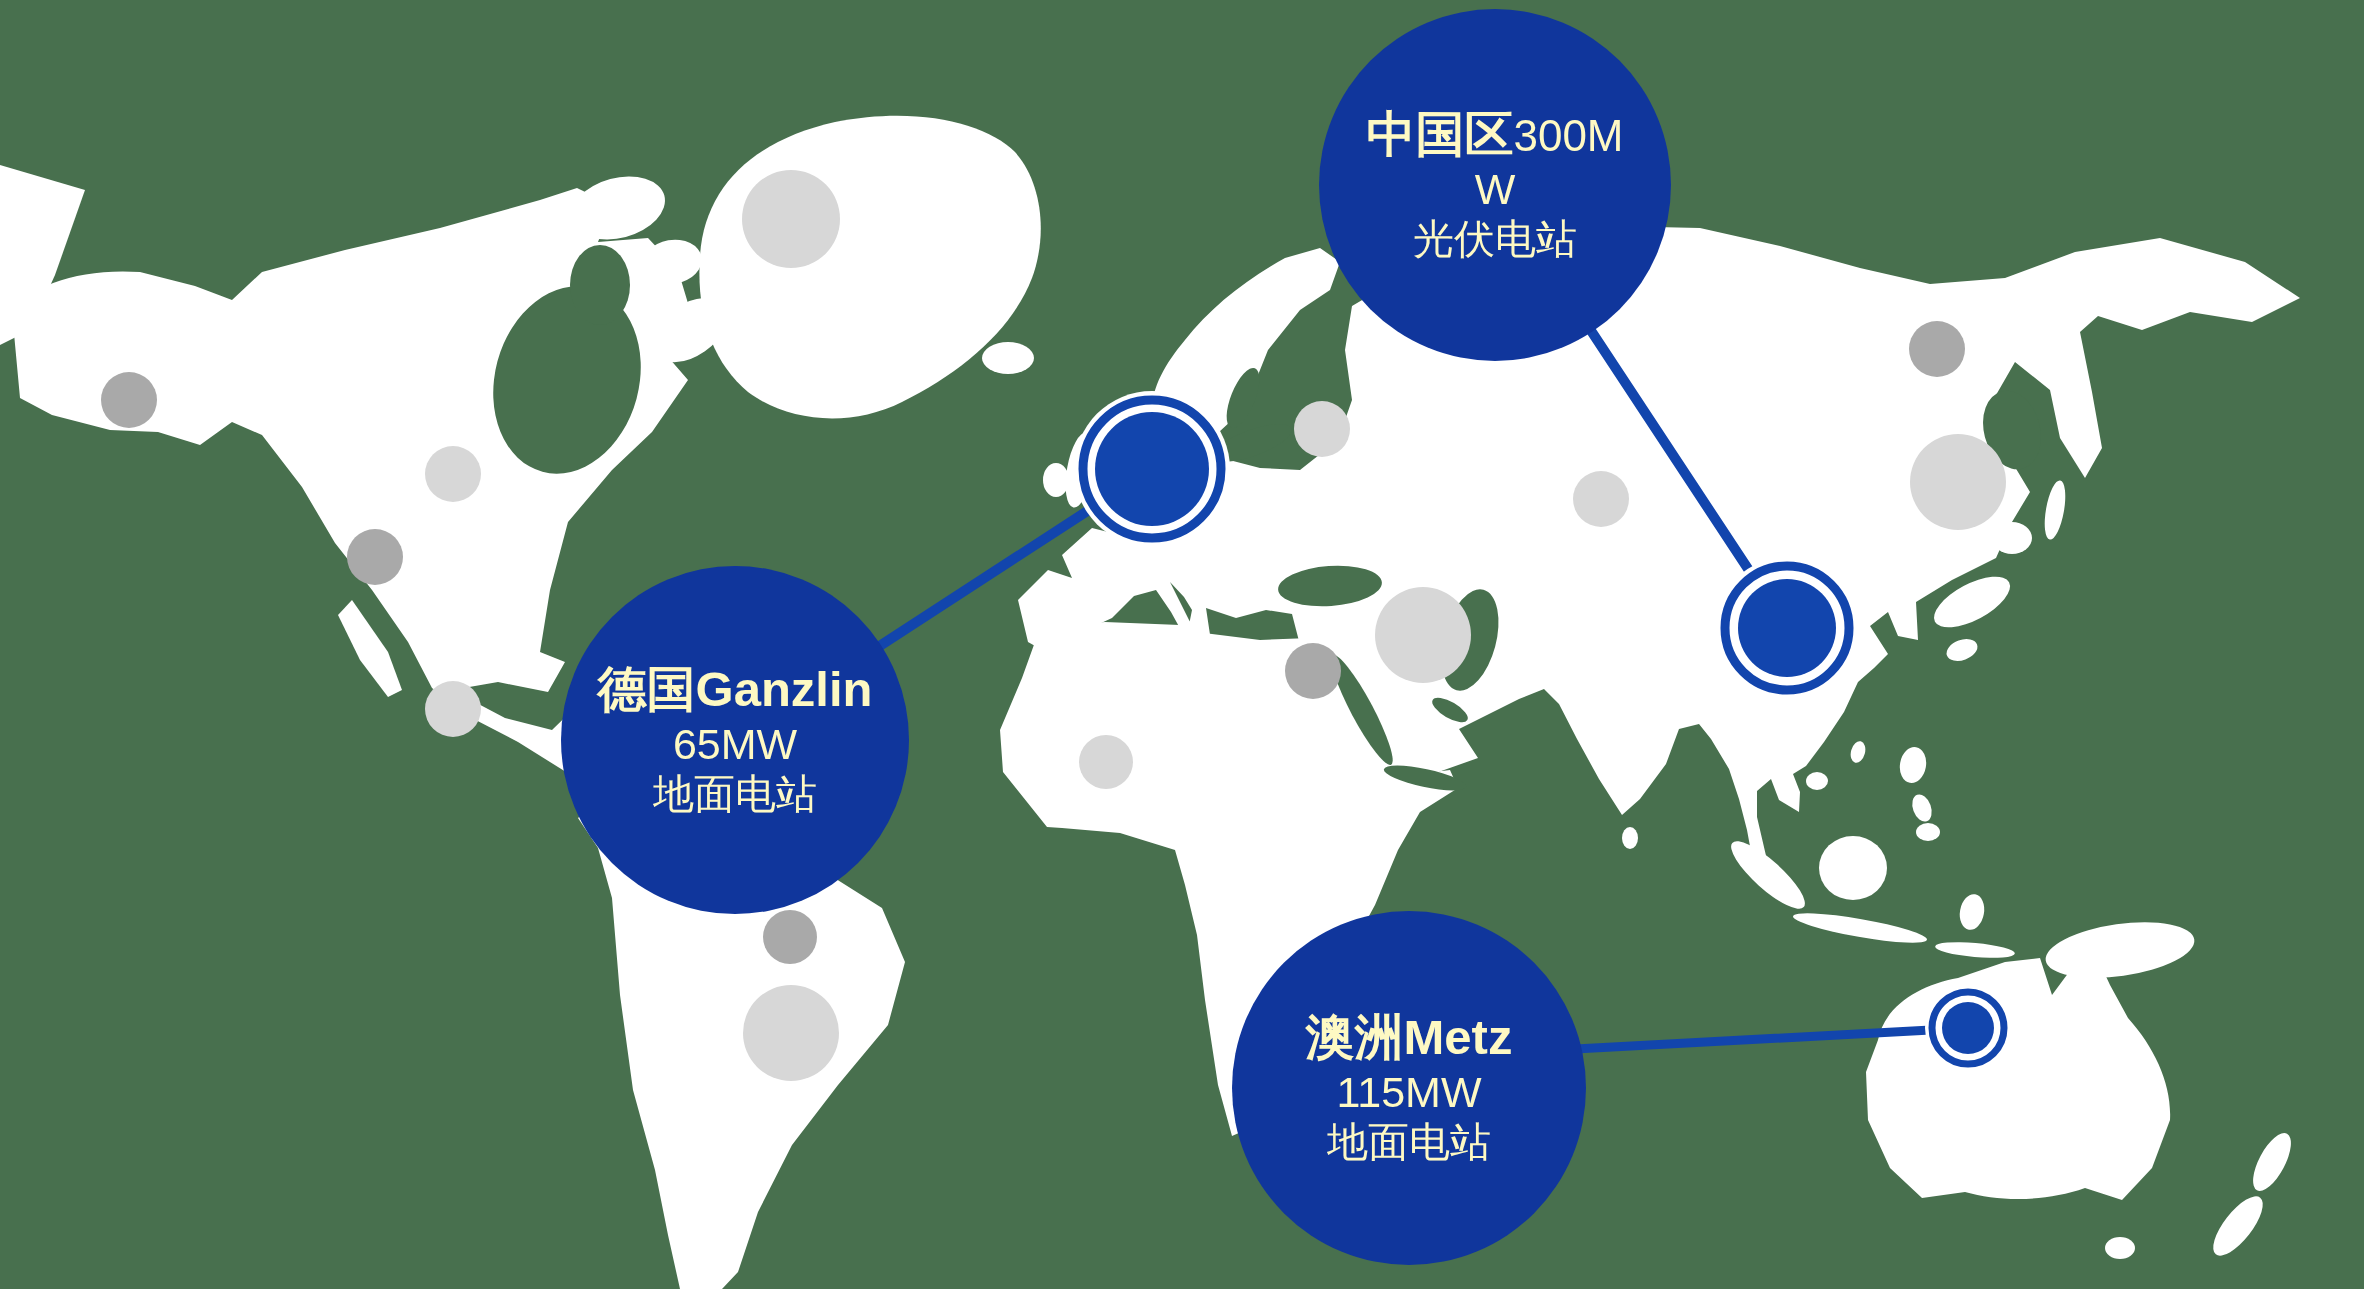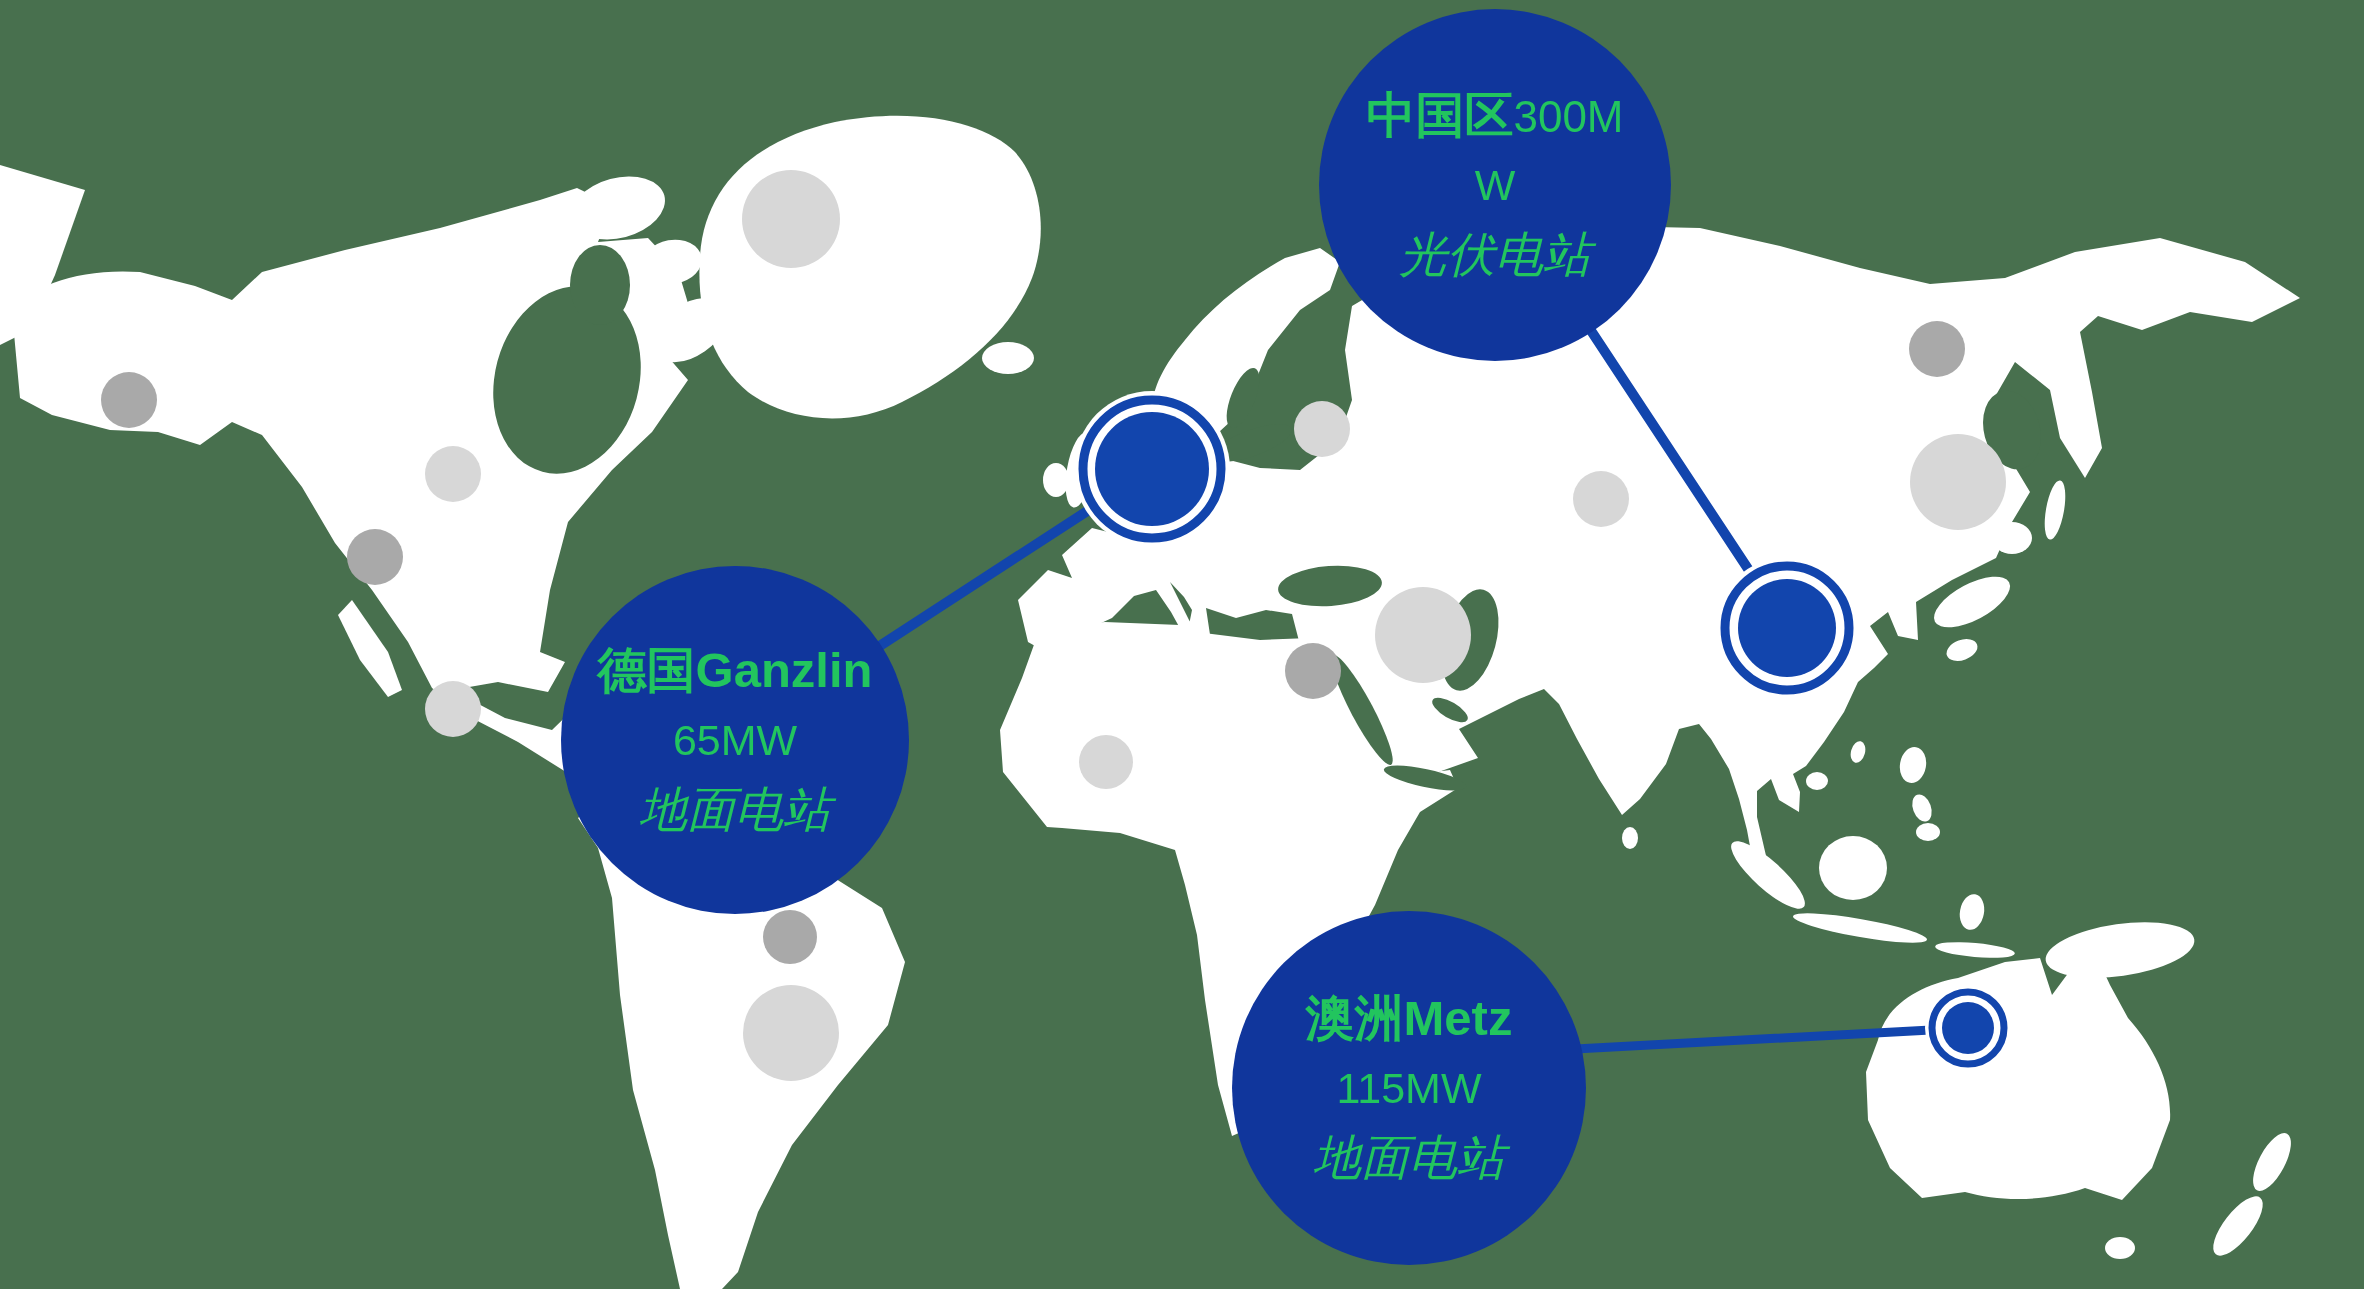--- a/index.html
+++ b/index.html
@@ -4,29 +4,29 @@
 <style>
   html,body{margin:0;padding:0;}
   body{font-family:"Liberation Sans","DejaVu Sans",sans-serif;}
   .stage{position:relative;width:2364px;height:1289px;overflow:hidden;}
   .stage svg{position:absolute;left:0;top:0;}
   .land{stroke:none;}
   .sea{stroke:none;}
   .bubble{
     position:absolute;border-radius:50%;
     display:flex;flex-direction:column;align-items:center;justify-content:center;
-    text-align:center;color:#22c55e;gap:22px;
+    text-align:center;color:#fef9c3;gap:6px;
   }
   .bline{line-height:1.05;white-space:nowrap;}
   .bline .b{font-weight:700;}
   .bline .n{font-weight:400;}
   .l1{font-size:49px;font-weight:700;}
   .l1 .n{font-size:44px;}
   .l2{font-size:43px;font-weight:400;}
-  .l3{font-size:48px;font-weight:400;font-style:italic;}
+  .l3{font-size:41px;font-weight:400;}
 </style>
 </head>
 <body style="background: rgb(72, 112, 78);">
 
 <div class="stage">
   <svg width="2364" height="1289" viewBox="0 0 2364 1289">
 
     <g>
 
       <path class="land" d="

